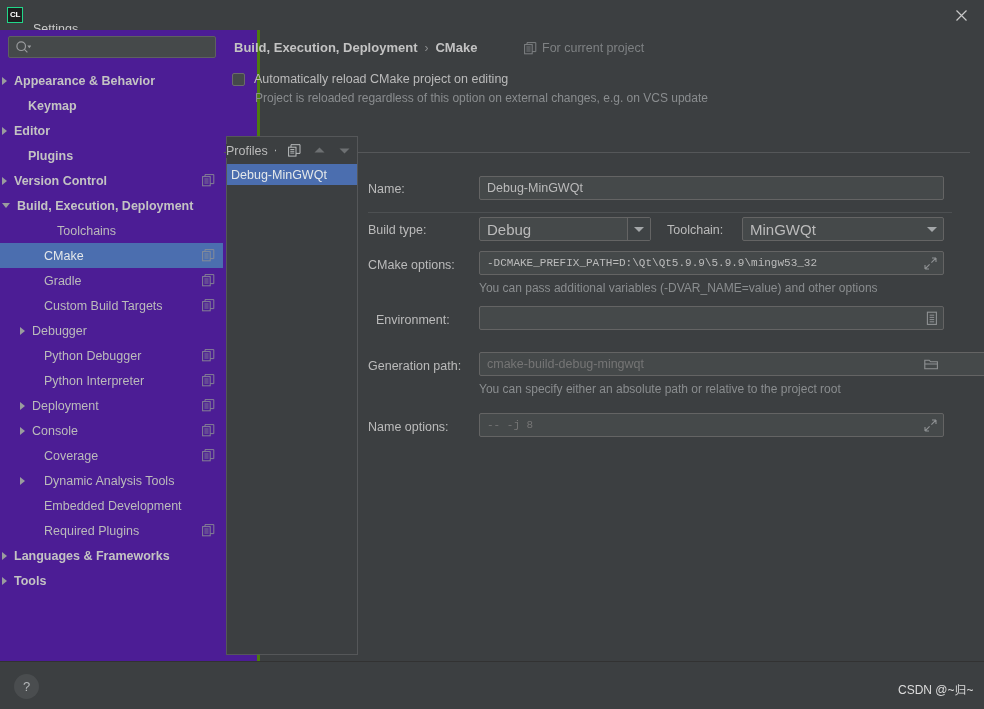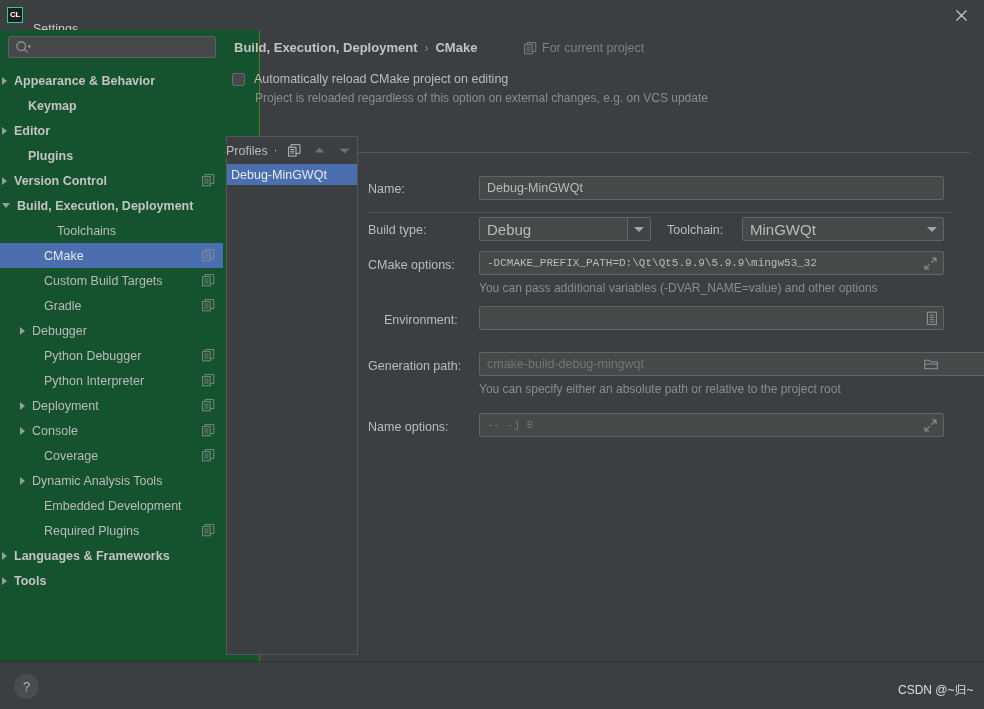--- a/index.html
+++ b/index.html
@@ -67,22 +67,22 @@
   .content {
     position: absolute;
     left: 0; top: 30px;
     width: 984px; height: 631px;
     background: #3c3f41;
   }
   .sidebar {
     position: absolute;
     left: 0; top: 0;
     width: 260px; height: 631px;
-    background: #14532d;
-    border-right: 1px solid #4d7c0f;
+    background: #4c1d95;
+    border-right: 3px solid #4d7c0f;
     box-sizing: border-box;
   }
   .search-wrap {
     position: absolute;
     left: 8px; top: 6px;
     width: 208px; height: 22px;
   }
   .search-box {
     width: 100%; height: 100%;
     box-sizing: border-box;
@@ -448,38 +448,38 @@
             <span class="label" style="margin-left: 7px;">CMake</span>
             <span class="cfg-icon"><svg width="13" height="13" viewBox="0 0 13 13" aria-hidden="true">
                 <rect x="0.6" y="2.6" width="7.6" height="9.2" stroke="#8f9294" stroke-width="1" fill="none"></rect>
                 <path d="M3 2.6 L3 0.6 L11.8 0.6 L11.8 9.6 L8.2 9.6" stroke="#8f9294" stroke-width="1" fill="none"></path>
                 <path d="M2.4 5 H6.6 M2.4 7 H6.6 M2.4 9 H6.6" stroke="#8f9294" stroke-width="0.9"></path>
               </svg></span>
           </div>
           <div class="tree-row">
             <span style="flex: 0 0 auto; width: 32px;"></span>
             <span class="arrow none"></span>
+            <span class="label" style="margin-left: 7px;">Gradle</span>
+            <span class="cfg-icon"><svg width="13" height="13" viewBox="0 0 13 13" aria-hidden="true">
+                <rect x="0.6" y="2.6" width="7.6" height="9.2" stroke="#8f9294" stroke-width="1" fill="none"></rect>
+                <path d="M3 2.6 L3 0.6 L11.8 0.6 L11.8 9.6 L8.2 9.6" stroke="#8f9294" stroke-width="1" fill="none"></path>
+                <path d="M2.4 5 H6.6 M2.4 7 H6.6 M2.4 9 H6.6" stroke="#8f9294" stroke-width="0.9"></path>
+              </svg></span>
+          </div>
+          <div class="tree-row">
+            <span style="flex: 0 0 auto; width: 32px;"></span>
+            <span class="arrow none"></span>
             <span class="label" style="margin-left: 7px;">Custom Build Targets</span>
             <span class="cfg-icon"><svg width="13" height="13" viewBox="0 0 13 13" aria-hidden="true">
                 <rect x="0.6" y="2.6" width="7.6" height="9.2" stroke="#8f9294" stroke-width="1" fill="none"></rect>
                 <path d="M3 2.6 L3 0.6 L11.8 0.6 L11.8 9.6 L8.2 9.6" stroke="#8f9294" stroke-width="1" fill="none"></path>
                 <path d="M2.4 5 H6.6 M2.4 7 H6.6 M2.4 9 H6.6" stroke="#8f9294" stroke-width="0.9"></path>
               </svg></span>
           </div>
           <div class="tree-row">
-            <span style="flex: 0 0 auto; width: 32px;"></span>
-            <span class="arrow none"></span>
-            <span class="label" style="margin-left: 7px;">Gradle</span>
-            <span class="cfg-icon"><svg width="13" height="13" viewBox="0 0 13 13" aria-hidden="true">
-                <rect x="0.6" y="2.6" width="7.6" height="9.2" stroke="#8f9294" stroke-width="1" fill="none"></rect>
-                <path d="M3 2.6 L3 0.6 L11.8 0.6 L11.8 9.6 L8.2 9.6" stroke="#8f9294" stroke-width="1" fill="none"></path>
-                <path d="M2.4 5 H6.6 M2.4 7 H6.6 M2.4 9 H6.6" stroke="#8f9294" stroke-width="0.9"></path>
-              </svg></span>
-          </div>
-          <div class="tree-row">
             <span style="flex: 0 0 auto; width: 20px;"></span>
             <span class="arrow "></span>
             <span class="label" style="margin-left: 7px;">Debugger</span>
           </div>
           <div class="tree-row">
             <span style="flex: 0 0 auto; width: 32px;"></span>
             <span class="arrow none"></span>
             <span class="label" style="margin-left: 7px;">Python Debugger</span>
             <span class="cfg-icon"><svg width="13" height="13" viewBox="0 0 13 13" aria-hidden="true">
                 <rect x="0.6" y="2.6" width="7.6" height="9.2" stroke="#8f9294" stroke-width="1" fill="none"></rect>
@@ -523,21 +523,21 @@
             <span class="label" style="margin-left: 7px;">Coverage</span>
             <span class="cfg-icon"><svg width="13" height="13" viewBox="0 0 13 13" aria-hidden="true">
                 <rect x="0.6" y="2.6" width="7.6" height="9.2" stroke="#8f9294" stroke-width="1" fill="none"></rect>
                 <path d="M3 2.6 L3 0.6 L11.8 0.6 L11.8 9.6 L8.2 9.6" stroke="#8f9294" stroke-width="1" fill="none"></path>
                 <path d="M2.4 5 H6.6 M2.4 7 H6.6 M2.4 9 H6.6" stroke="#8f9294" stroke-width="0.9"></path>
               </svg></span>
           </div>
           <div class="tree-row">
             <span style="flex: 0 0 auto; width: 20px;"></span>
             <span class="arrow "></span>
-            <span class="label" style="margin-left: 7px;">Dynamic Analysis Tools</span>
+            <span class="label" style="margin-left: 19px;">Dynamic Analysis Tools</span>
           </div>
           <div class="tree-row">
             <span style="flex: 0 0 auto; width: 32px;"></span>
             <span class="arrow none"></span>
             <span class="label" style="margin-left: 7px;">Embedded Development</span>
           </div>
           <div class="tree-row">
             <span style="flex: 0 0 auto; width: 32px;"></span>
             <span class="arrow none"></span>
             <span class="label" style="margin-left: 7px;">Required Plugins</span>
@@ -654,21 +654,21 @@
           <span class="inline-btn" style="left:553px; top:112px;">
             <svg width="13" height="13" viewBox="0 0 13 13" aria-hidden="true">
               <path d="M12 1 L12 5 M12 1 L8 1 M12 1 L7.4 5.6" stroke="#8e9193" stroke-width="1.1" fill="none"></path>
               <path d="M1 12 L1 8 M1 12 L5 12 M1 12 L5.6 7.4" stroke="#8e9193" stroke-width="1.1" fill="none"></path>
             </svg>
           </span>
           <span class="hint" style="left:111px; top:139px;">You can pass additional variables (-DVAR_NAME=value) and other options</span>
         </div>
 
         <div class="frow">
-          <span class="flabel" style="left:16px; top:171px;">Environment:</span>
+          <span class="flabel" style="left:8px; top:171px;">Environment:</span>
           <input class="field" style="left: 111px; top: 164px; width: 465px;" type="text" value="">
           <span class="inline-btn" style="left:554px; top:167px;">
             <svg width="14" height="15" viewBox="0 0 14 15" aria-hidden="true">
               <rect x="2.4" y="1.2" width="9" height="12.2" stroke="#8e9193" stroke-width="1.1" fill="none"></rect>
               <path d="M4.6 4.2 H9.2 M4.6 6.4 H9.2 M4.6 8.6 H9.2 M4.6 10.8 H9.2" stroke="#8e9193" stroke-width="1"></path>
             </svg>
           </span>
         </div>
 
         <div class="frow">

